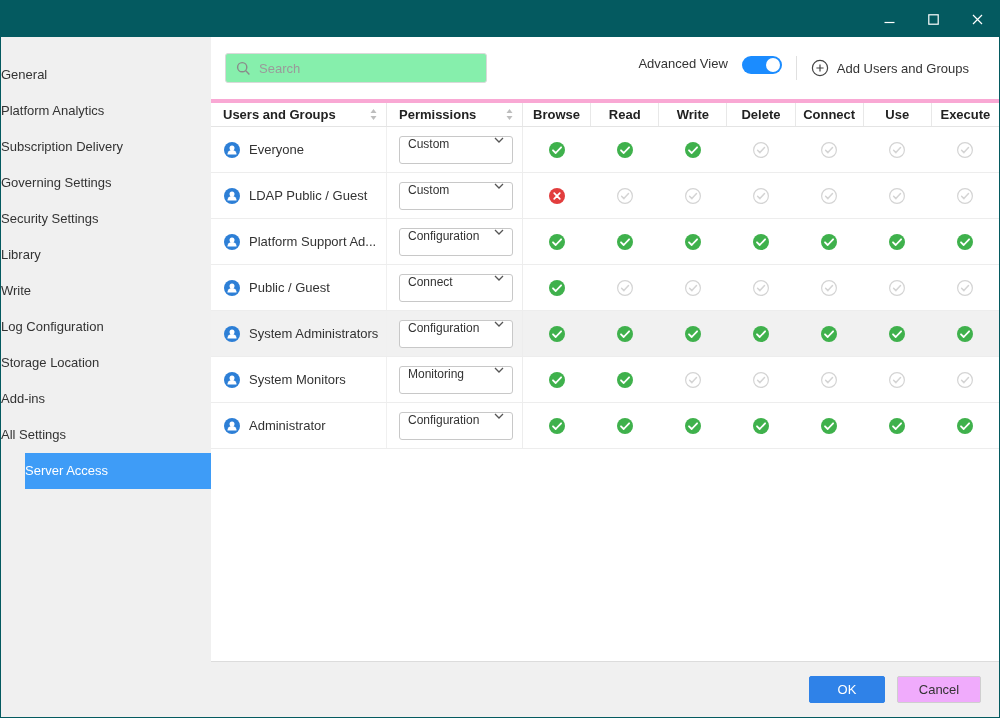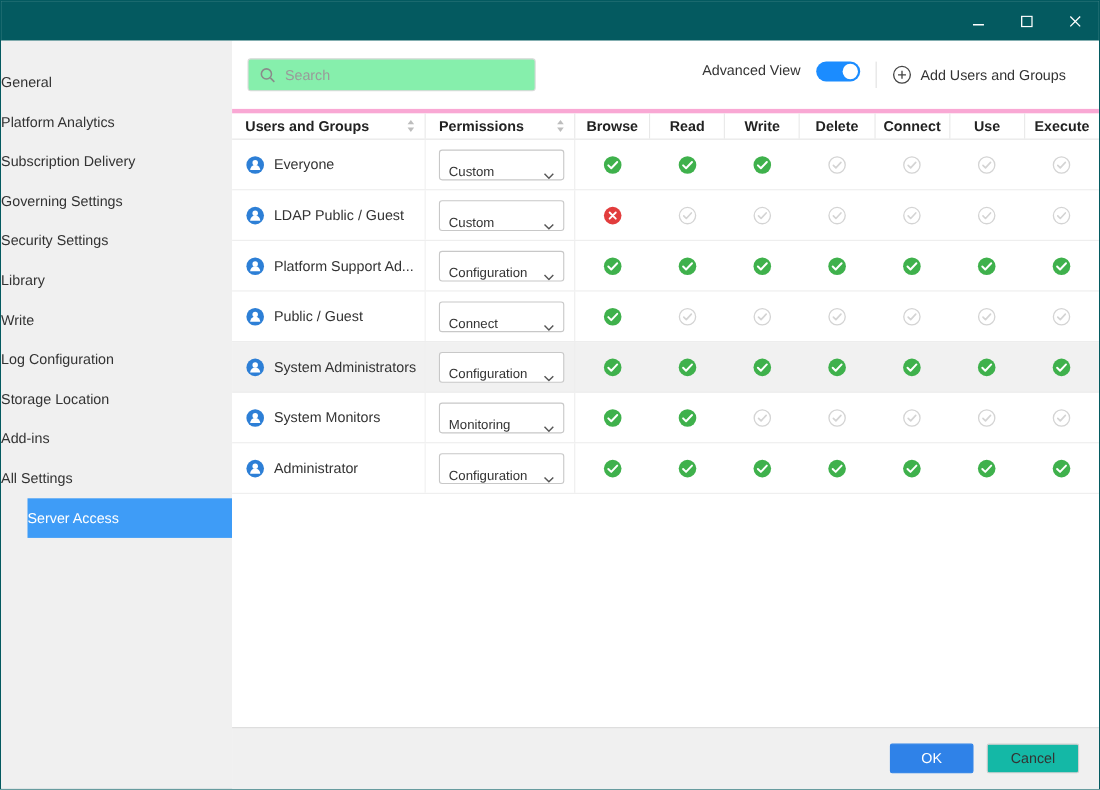--- a/index.html
+++ b/index.html
@@ -57,37 +57,37 @@
 
   .table-body { }
   .row { display:flex; height:46px; border-bottom:1px solid #ededed; font-size:13px; color:#333; }
   .row.highlighted { background:#f1f1f1; }
   .cell { height:100%; display:flex; align-items:center; }
   .cell-users { width:176px; flex:0 0 176px; gap:8px; padding-left:12px;
                 border-right:1px solid #f0f0f0; white-space:nowrap; overflow:hidden; }
   .cell-perms { width:136px; flex:0 0 136px; padding-left:12px; border-right:1px solid #ededed; }
   .cell-flag  { flex:1; justify-content:center; }
   .dropdown { width:114px; height:28px; border:1px solid #c8c8c8; border-radius:3px;
-              background:#fff; display:flex; align-items:flex-end; justify-content:space-between;
+              background:#fff; display:flex; align-items:flex-start; justify-content:space-between;
               padding:0 8px; font-size:12px; color:#333; cursor:pointer; }
   .icon { display:inline-flex; }
   .icon svg { display:block; }
   .status-icon { cursor:pointer; }
 
   .filler { flex:1; background:#fff; }
 
   
   .footer { height:56px; flex:0 0 56px; background:#f0f0f0; border-top:1px solid #dcdcdc;
             display:flex; align-items:center; justify-content:flex-end; gap:12px;
             padding-right:18px; }
   .btn { height:27px; font-size:13px; border-radius:2px; cursor:pointer;
          font-family:"Liberation Sans", sans-serif; }
   .btn-ok { width:76px; background:var(--ok-button,#2f82e8); border:1px solid var(--ok-button,#2f82e8);
             color:#fff; }
-  .btn-cancel { width:84px; background:#14b8a6; border:1px solid #cfcfcf; color:#333; }
+  .btn-cancel { width:84px; background:#f0abfc; border:1px solid #cfcfcf; color:#333; }
 </style>
 </head>
 <body>
 
 <div class="window">
 
   <div class="titlebar">
     <div class="win-btn">
       <span class="icon">
         <svg width="11" height="11" viewBox="0 0 11 11">

